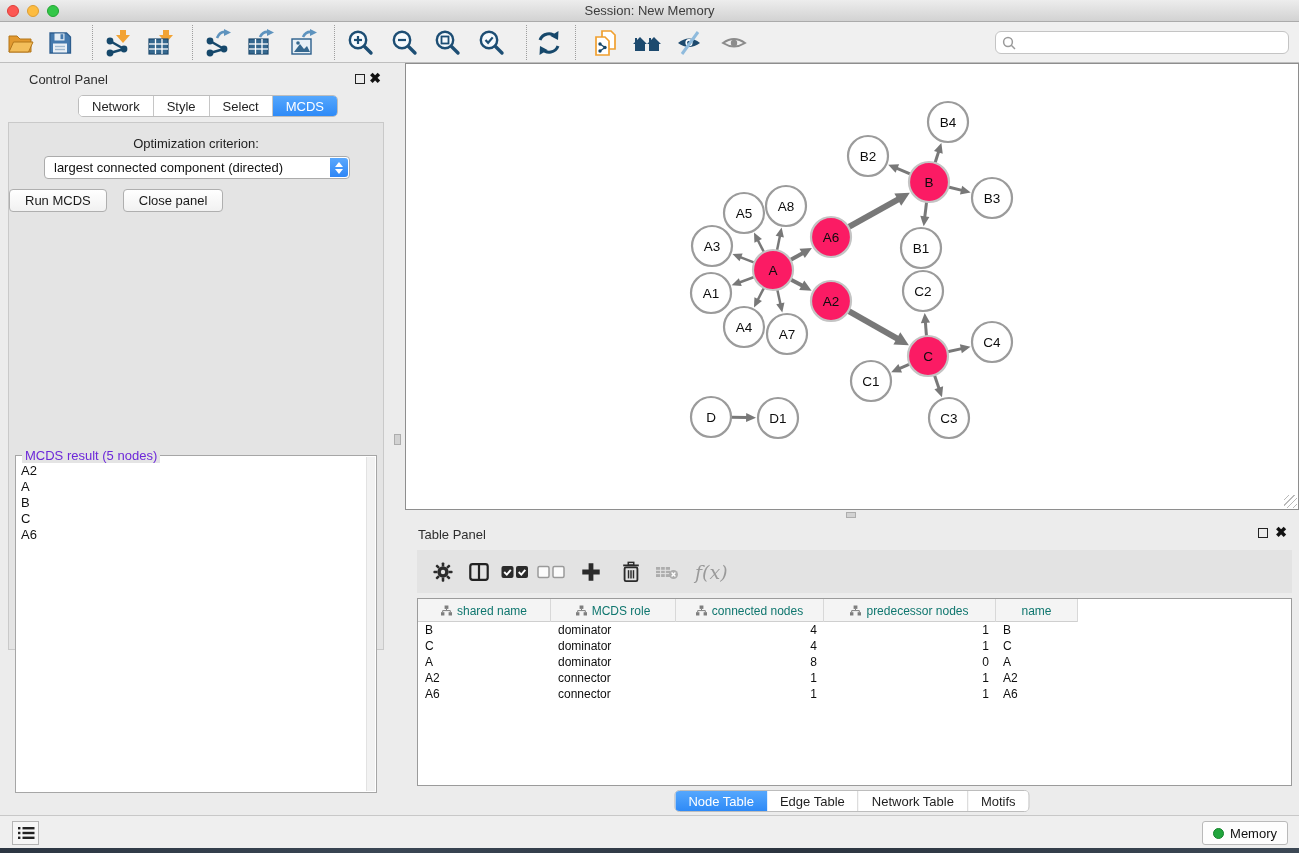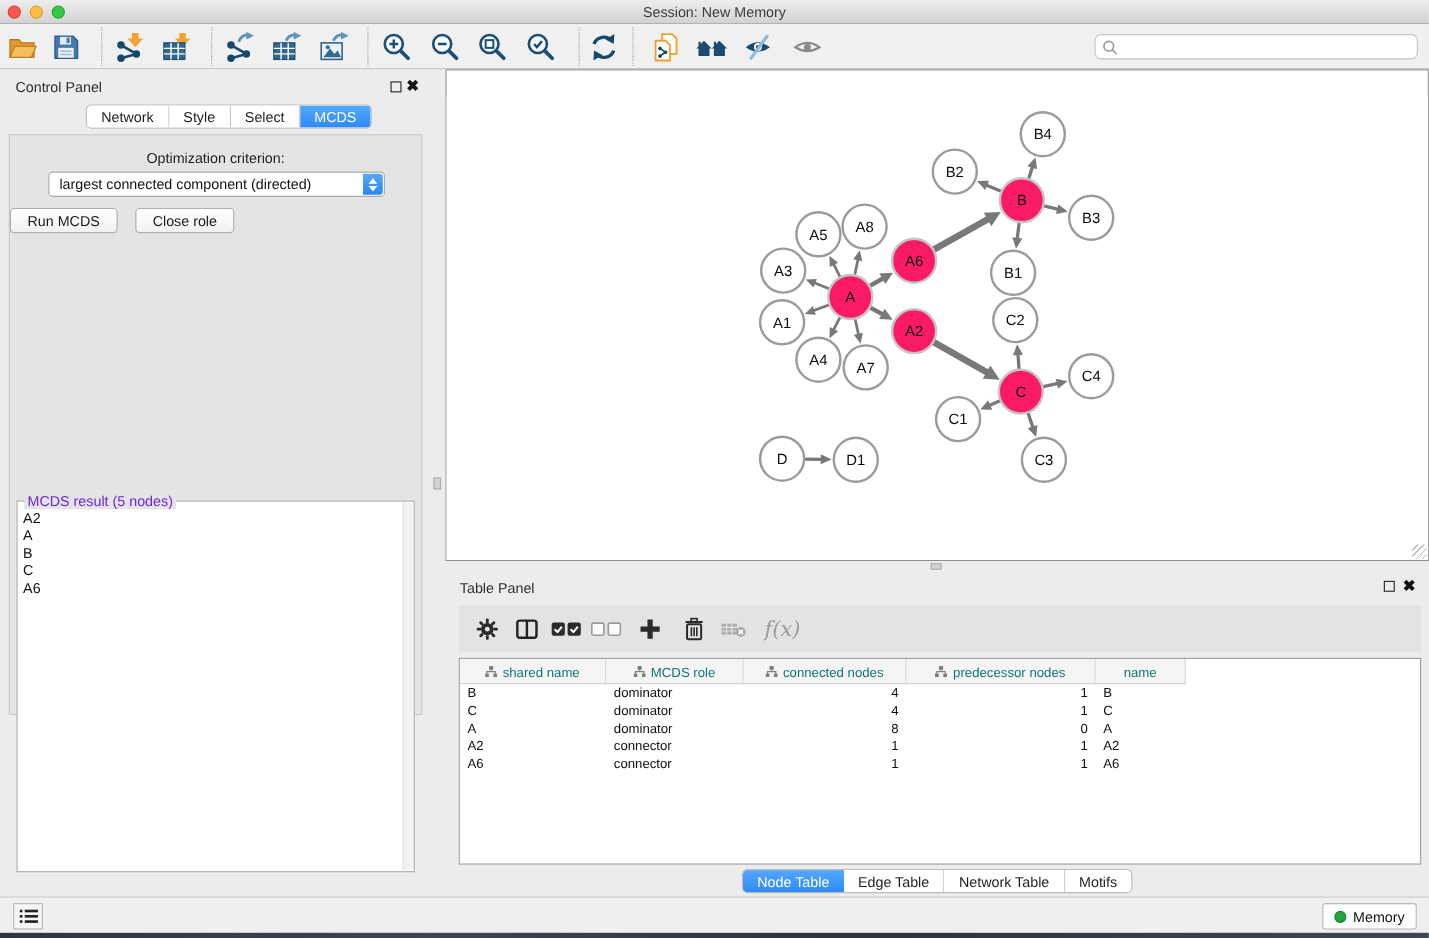--- a/index.html
+++ b/index.html
@@ -17,21 +17,21 @@
 
   
   .toolbar { left:0; top:22px; width:1299px; height:41px; background:#F0F0F0; border-bottom:1px solid #BEBEBE; }
   .tbtn { position:absolute; top:3px; width:34px; height:35px; display:flex; align-items:center; justify-content:center; background:transparent; border:none; cursor:default; }
   .tsep { position:absolute; top:3px; height:35px; border-left:1px dotted #9E9E9E; }
   .searchbox { position:absolute; right:10px; top:9px; width:294px; height:23px; background:#fff; border:1px solid #C4C4C4; border-radius:6px; display:flex; align-items:center; padding-left:6px; }
   .searchbox input { border:none; outline:none; flex:1; font-size:13px; background:transparent; margin-left:4px; font-family:"Liberation Sans",sans-serif; }
 
   
   .cpanel { left:0; top:63px; width:390px; height:752px; background:#ECECEC; }
-  .cp-title { position:absolute; left:14px; top:9px; font-size:13px; color:#2E2E2E; }
+  .cp-title { position:absolute; left:29px; top:9px; font-size:13px; color:#2E2E2E; }
   .mini-float { position:absolute; top:11px; width:10px; height:10px; border:1.6px solid #222; background:transparent; }
   .mini-close { position:absolute; top:6px; font-size:14px; font-weight:bold; color:#111; line-height:18px; }
   .seggroup { position:absolute; display:flex; height:22px; border:1px solid #BDBDBD; border-radius:5px; overflow:hidden; background:#fff; }
   .seg { display:flex; align-items:center; justify-content:center; font-size:13px; color:#1F1F1F; padding:0 13px; border-right:1px solid #C6C6C6; background:#fff; }
   .seg:last-child { border-right:none; }
   .seg.active { background:linear-gradient(#55A7FD,#2E8AF7); color:#fff; border-right:none; }
   .cp-content { position:absolute; left:8px; top:59px; width:376px; height:528px; background:#E4E4E4; border:1px solid #C9C9C9; }
   .opt-label { position:absolute; top:13px; width:100%; text-align:center; font-size:13px; color:#1E1E1E; }
   .dropdown { position:absolute; left:35px; top:33px; width:306px; height:23px; background:#fff; border:1px solid #ABABAB; border-radius:4px; display:flex; align-items:center; padding-left:9px; font-size:13px; color:#111; }
   .dd-stepper { position:absolute; right:1px; top:1px; width:18px; height:19px; border-radius:0 3px 3px 0; background:linear-gradient(#5AA8FD,#2E86F6); display:flex; flex-direction:column; align-items:center; justify-content:center; gap:2px; }
@@ -267,21 +267,21 @@
     <div class="opt-label">Optimization criterion:</div>
     <div class="dropdown">
       <span>largest connected component (directed)</span>
       <span class="dd-stepper">
         <span class="chev-up"></span>
           <span class="chev-dn"></span>
       </span>
     </div>
     <div class="btnrow">
       <button class="pbtn">Run MCDS</button>
-      <button class="pbtn">Close role</button>
+      <button class="pbtn">Close panel</button>
     </div>
 
     <div class="resultbox">
       <span class="rb-title">MCDS result (5 nodes)</span>
       <div class="rb-scroll"></div>
       <div class="rb-list" id="mcds-result-list">
           <div class="result-item">A2</div>
           <div class="result-item">A</div>
           <div class="result-item">B</div>
           <div class="result-item">C</div>

